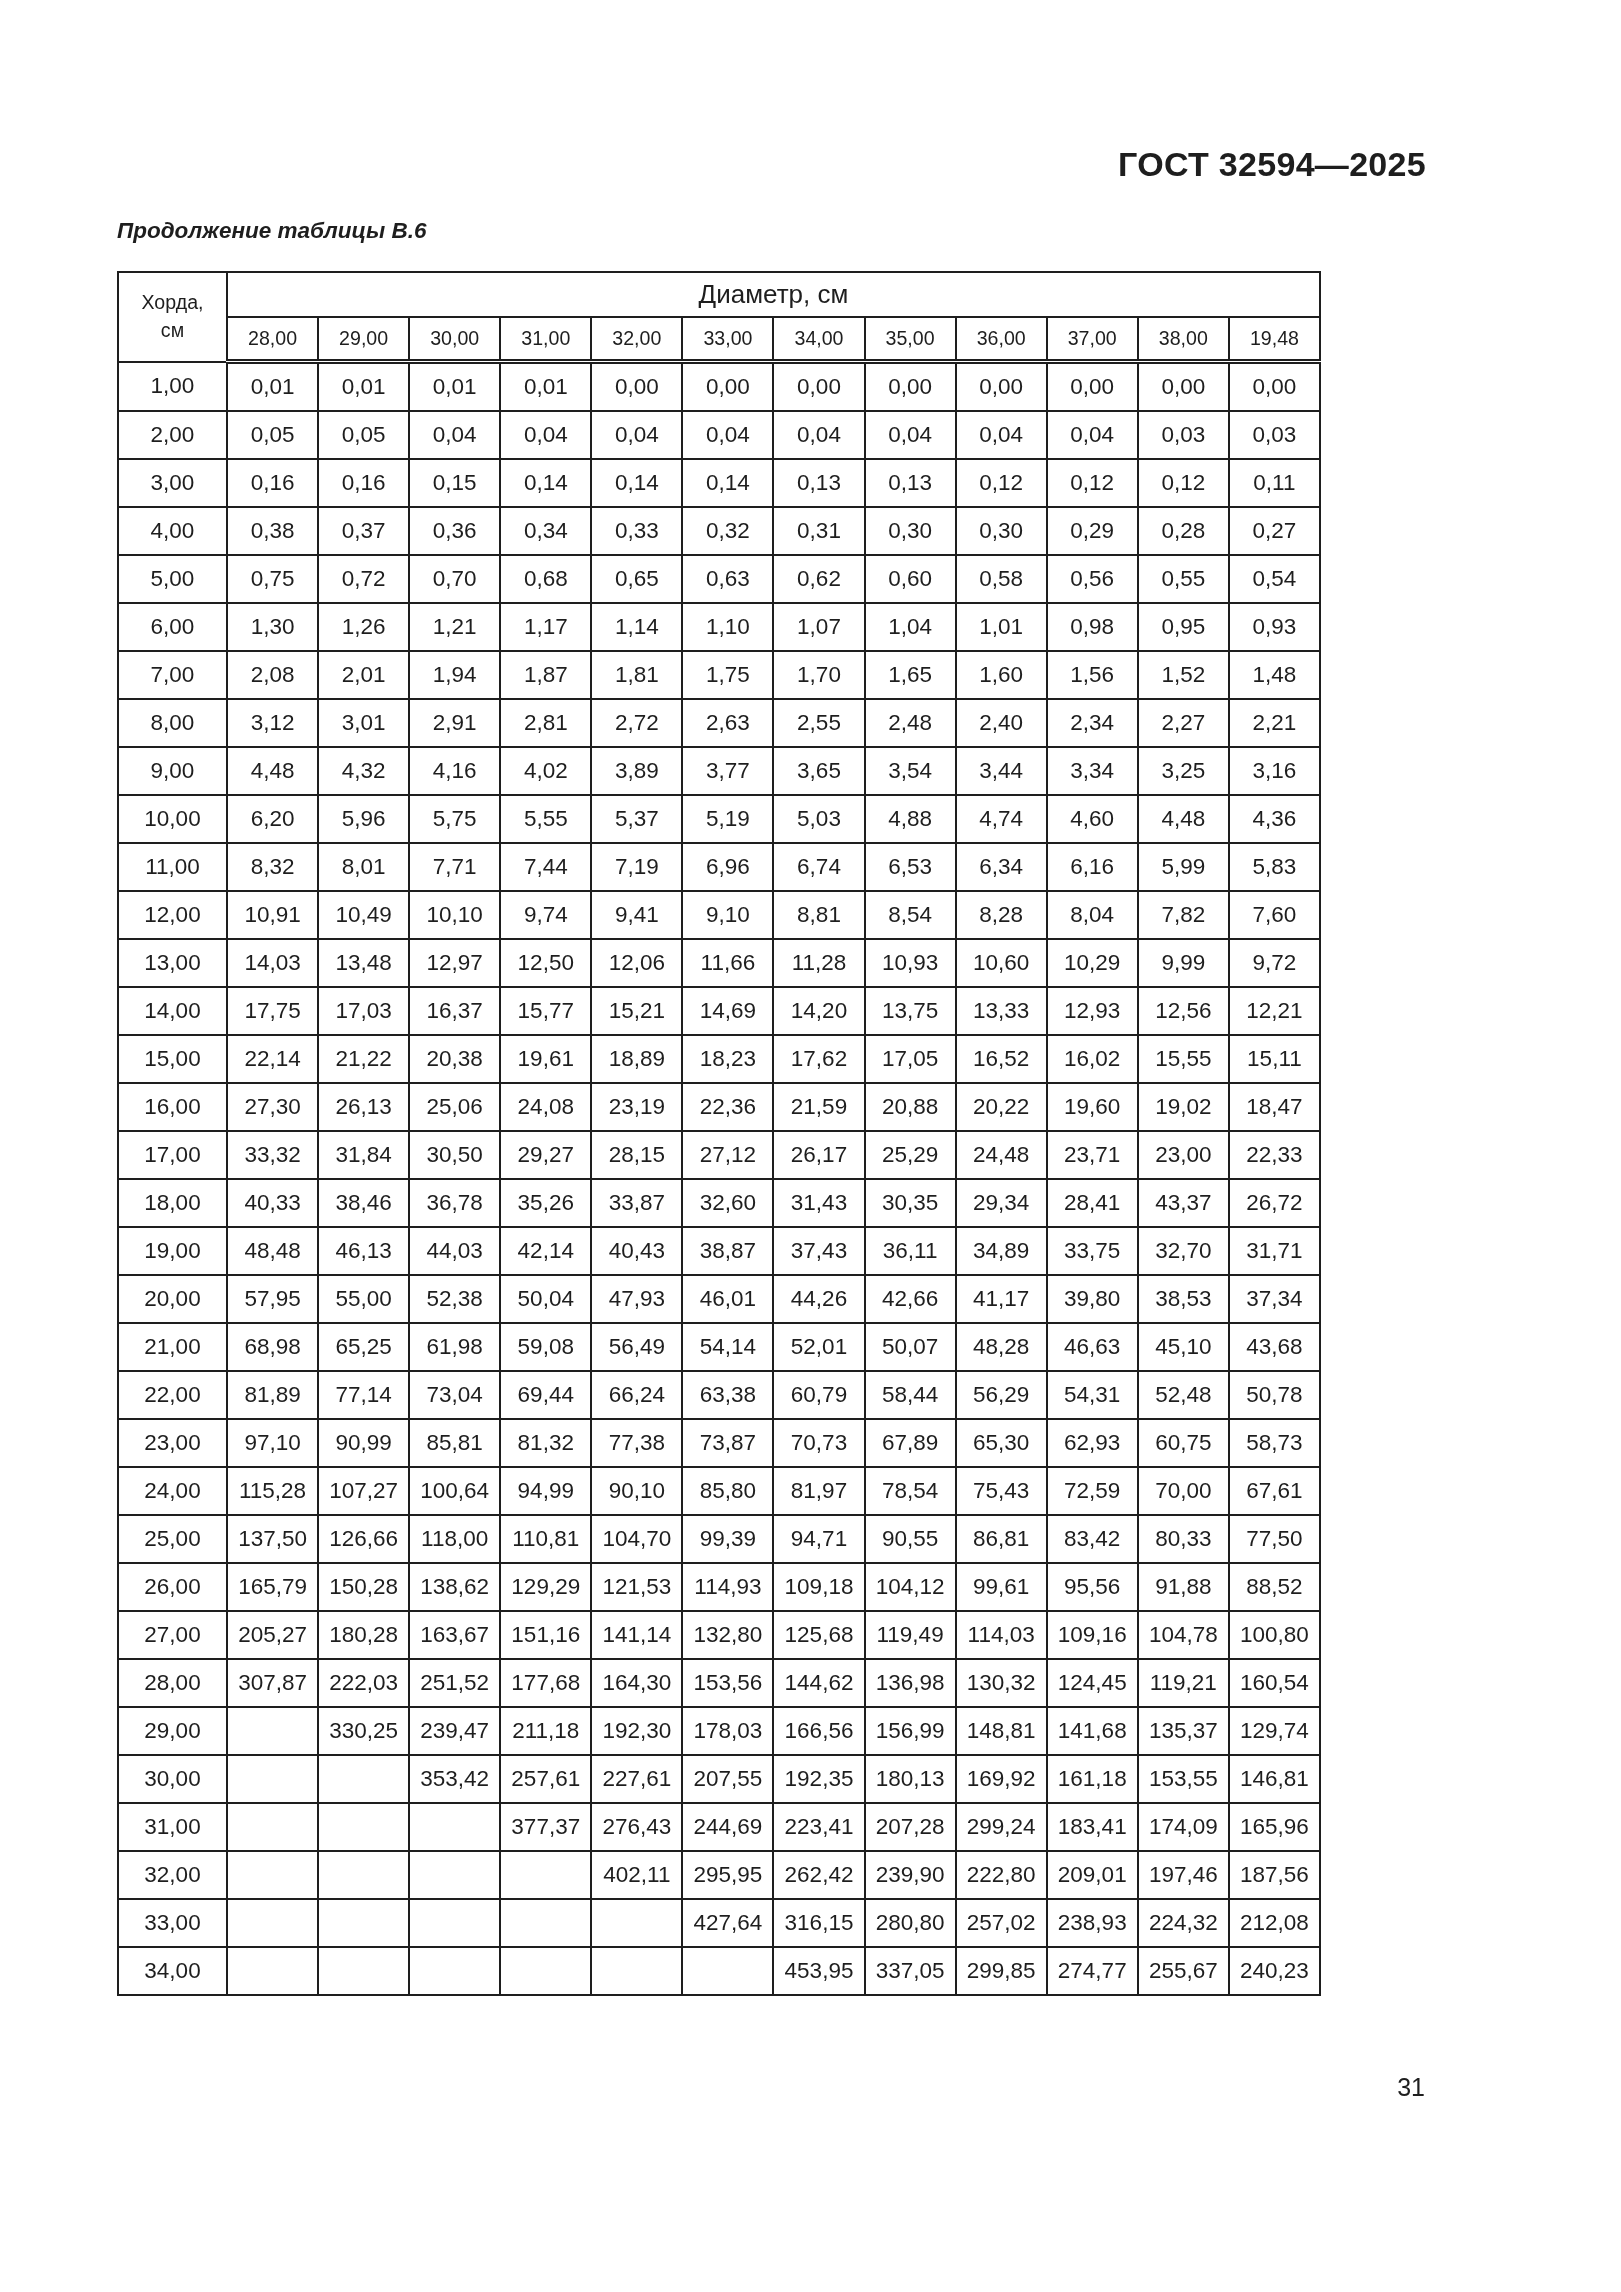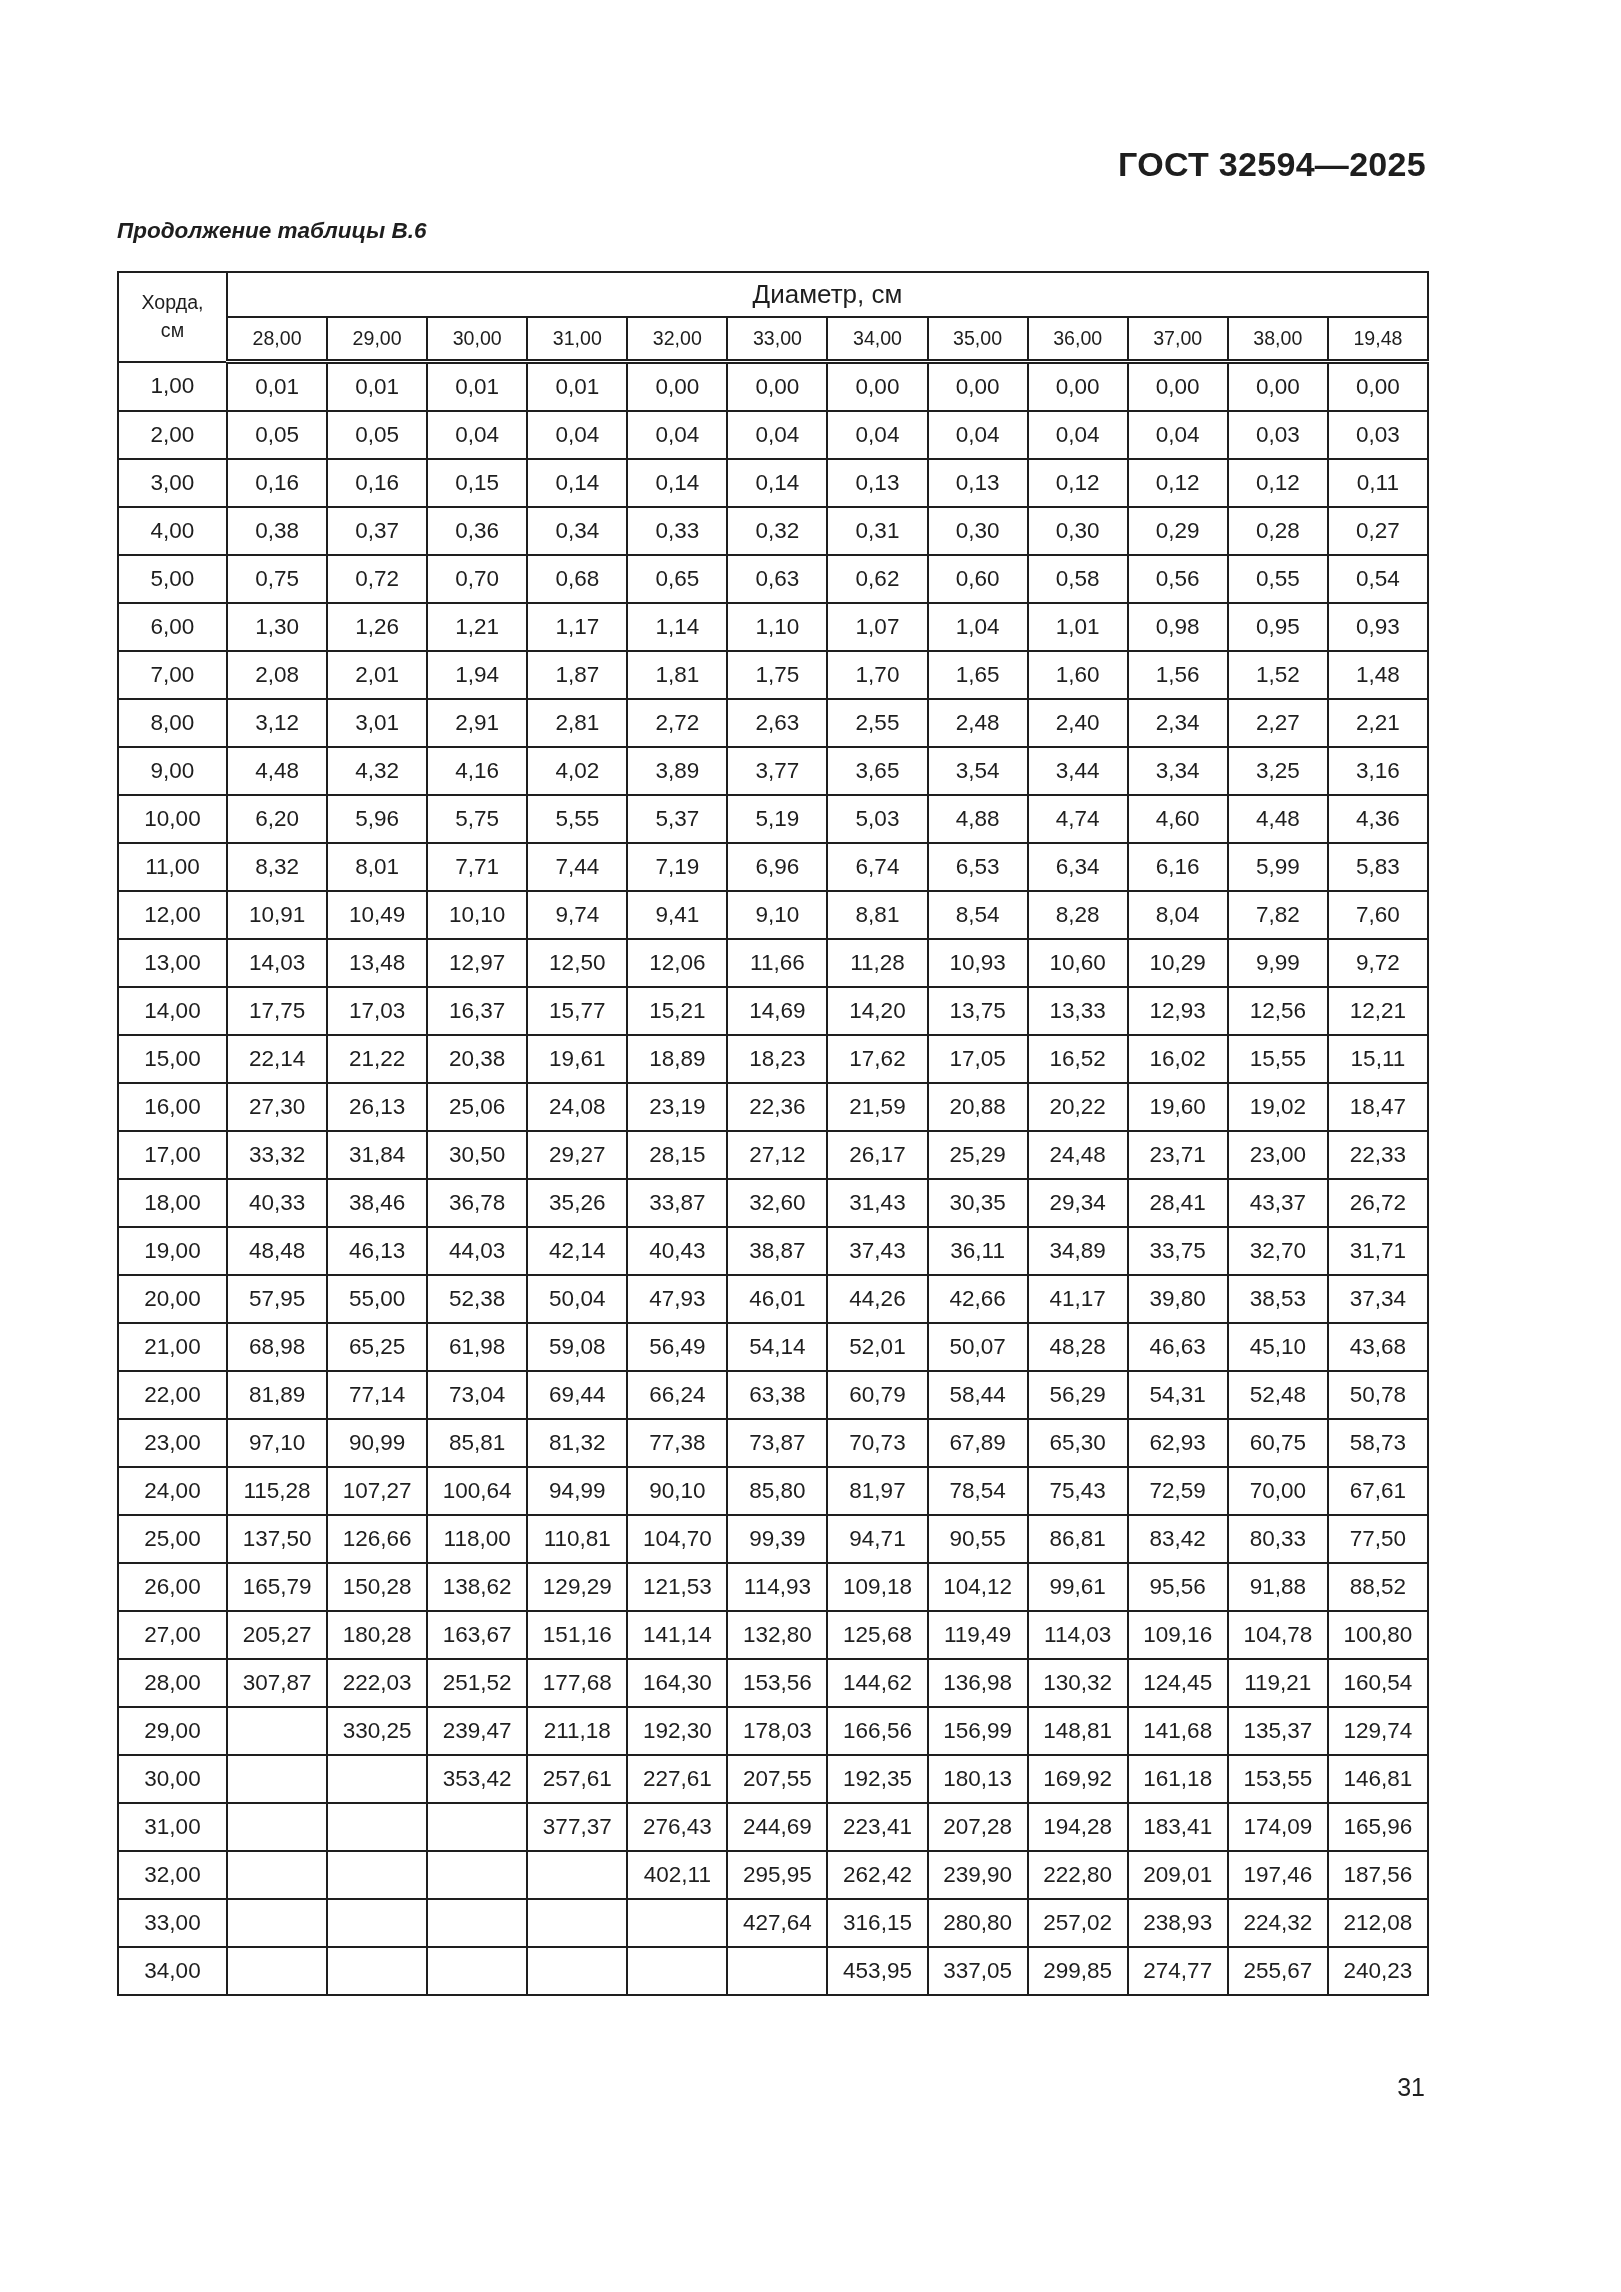--- a/index.html
+++ b/index.html
@@ -11,21 +11,21 @@
   .doc-id {
     position: absolute; right: 195px; top: 145px;
     font-size: 34px; font-weight: bold; letter-spacing: 0.3px;
   }
   .caption {
     position: absolute; left: 117px; top: 218px;
     font-size: 22.5px; font-style: italic; font-weight: bold;
   }
   table.data {
     position: absolute; left: 117px; top: 271px;
-    width: 1312px; border-collapse: collapse; table-layout: fixed;
+    width: 1204px; border-collapse: collapse; table-layout: fixed;
     border: 2.9px solid #1e1e1e;
   }
   table.data col.c0 { width: 109px; }
   table.data td, table.data th {
     border: 2px solid #1e1e1e; text-align: center; vertical-align: middle;
     padding: 0; font-weight: normal; white-space: nowrap;
   }
   th.title { height: 43px; font-size: 26px; }
   th.chord { font-size: 19.6px; line-height: 27.4px; }
   th.dia { height: 41px; font-size: 19.6px; }
@@ -535,21 +535,21 @@
       <tr class="thick">
         <td>31,00</td>
         <td></td>
         <td></td>
         <td></td>
         <td>377,37</td>
         <td>276,43</td>
         <td>244,69</td>
         <td>223,41</td>
         <td>207,28</td>
-        <td>194,28</td>
+        <td>299,24</td>
         <td>183,41</td>
         <td>174,09</td>
         <td>165,96</td>
       </tr>
       <tr>
         <td>32,00</td>
         <td></td>
         <td></td>
         <td></td>
         <td></td>

